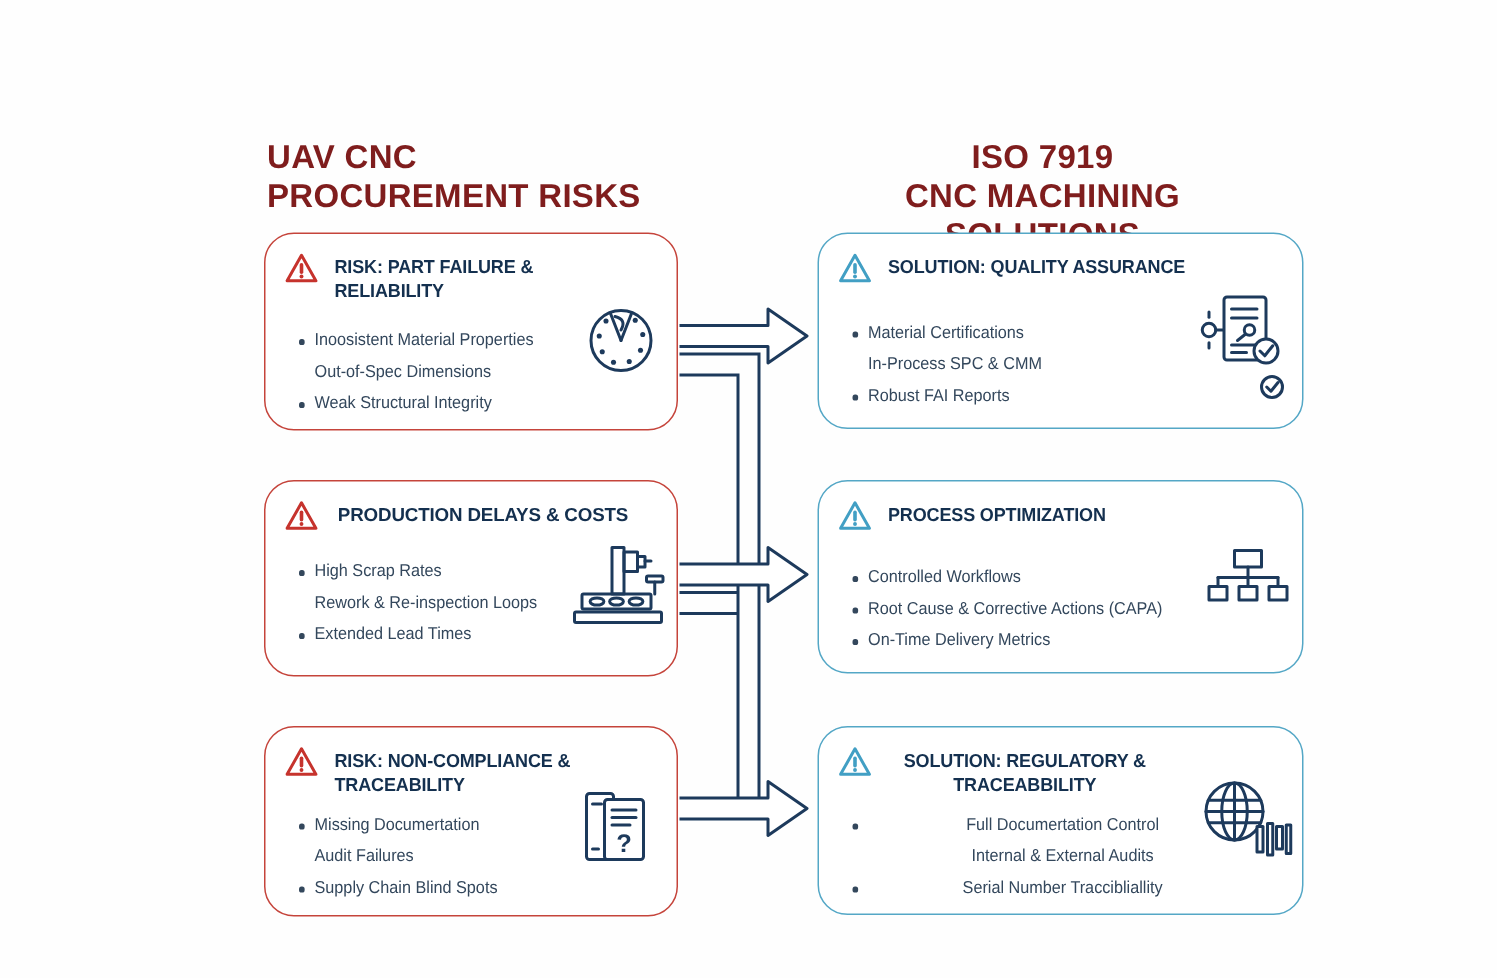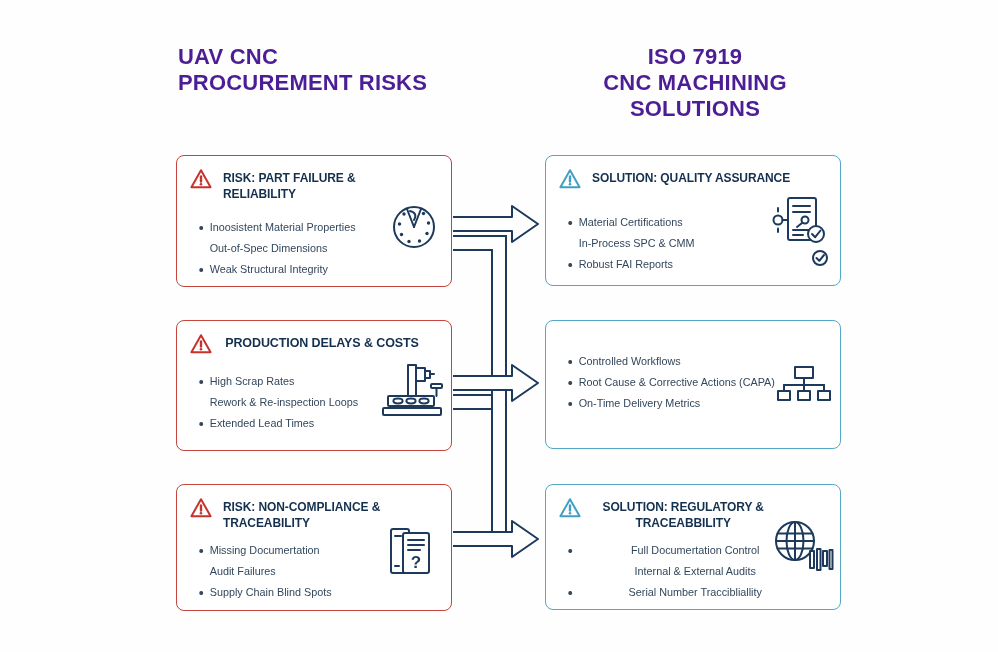--- a/index.html
+++ b/index.html
@@ -13,37 +13,38 @@
     background:#fefefe;
     overflow:hidden;
     margin:0 auto;
   }
   
   .main-title{
     position:absolute;
     font-weight:bold;
     font-size:22px;
     line-height:26px;
-    color:#4c1d95;
+    color:#7f1d1d;
     letter-spacing:.2px;
     white-space:pre-line;
+    margin-top:48px;
   }
   .main-title.left{left:178px;top:44px;text-align:left;}
   .main-title.right{left:563px;top:44px;width:264px;text-align:center;}
 
   
   .box{
     position:absolute;
     background:#ffffff;
-    border-radius:8px;
+    border-radius:20px;
     box-sizing:border-box;
     padding:11px 12px 28px 12px;
   }
   .box.risk{border:1.6px solid #c5443b;width:276px;left:176px;}
-  .box.solution{border:1.6px solid #54a7c6;width:296px;left:545px;}
+  .box.solution{border:1.6px solid #54a7c6;width:324px;left:545px;}
   .box.r0{top:155px;height:132px;}
   .box.r1{top:320px;height:131px;}
   .box.r2{top:484px;height:127px;}
   .box.solution.r0{height:131px;}
   .box.solution.r1{height:129px;}
   .box.solution.r2{height:126px;text-align:center;}
 
   .box-header{display:flex;align-items:flex-start;gap:10px;}
   .warn{flex:0 0 24px;width:24px;height:24px;}
   .box-title{
@@ -250,20 +251,30 @@
         <path class="ink" d="M23,41 H33"></path>
         <circle class="ink-white" cx="46" cy="40" r="8"></circle>
         <path class="ink" d="M42,40 L45.2,43.2 L50.5,36.5"></path>
         <circle class="ink-white" cx="50" cy="64" r="7"></circle>
         <path class="ink" d="M46.5,64 L49.3,66.8 L54,61"></path>
       </svg>
     </span>
   </div>
 
   <div class="box solution r1">
+    <div class="box-header">
+      <span class="warn blue">
+        <svg viewBox="0 0 24 24" width="24" height="24">
+            <path class="tri" d="M12 3.2 L21.6 20.2 H2.4 Z"></path>
+            <path class="mark" d="M12 9.5 V14.5"></path>
+            <circle class="dot" cx="12" cy="17.3" r="1.3"></circle>
+          </svg>
+      </span>
+      <span class="box-title">PROCESS OPTIMIZATION</span>
+    </div>
     <ul class="lines" style="margin-top:19px;">
       <li class="b">Controlled Workflows</li>
       <li class="b">Root Cause &amp; Corrective Actions (CAPA)</li>
       <li class="b">On-Time Delivery Metrics</li>
     </ul>
     <span class="boxicon" style="right:8px;top:44px;">
       <svg viewBox="0 0 56 40" width="56" height="40">
         <rect class="ink-white" x="19" y="2" width="18" height="11"></rect>
         <path class="ink" d="M28,13 V20"></path>
         <path class="ink" d="M8,20 H48"></path>

